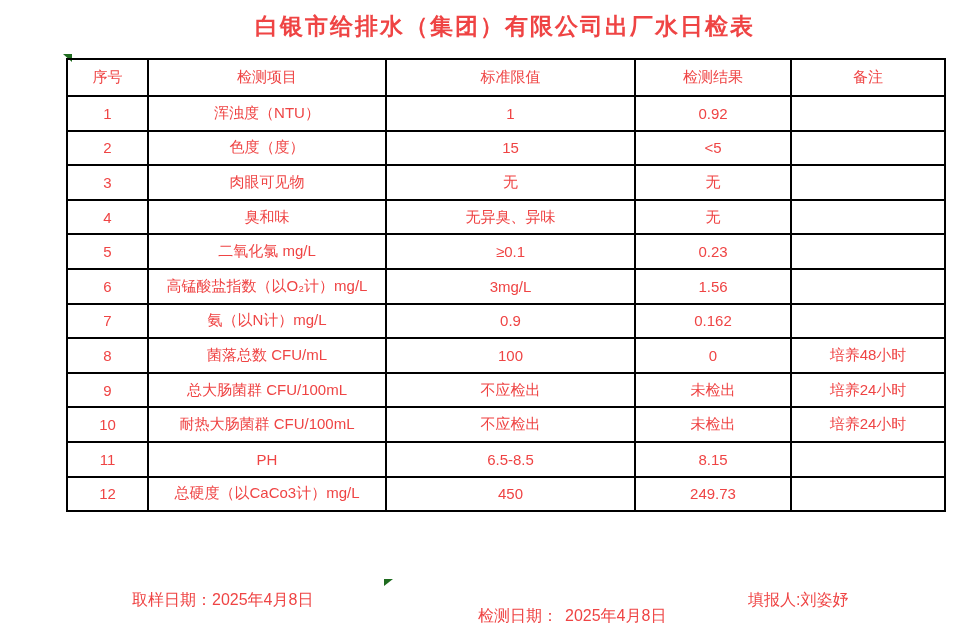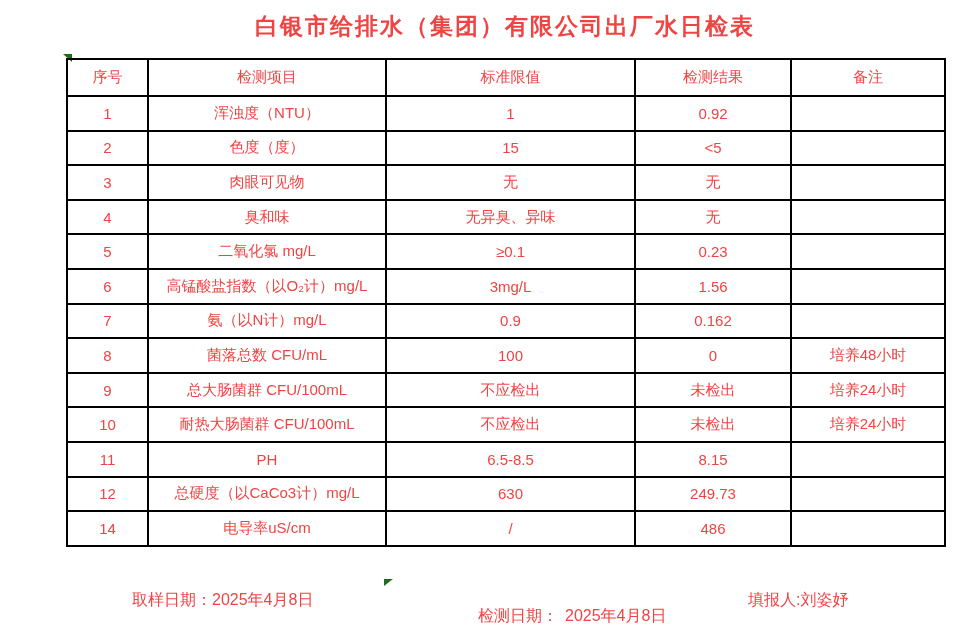--- a/index.html
+++ b/index.html
@@ -166,29 +166,22 @@
         <tr>
           <td>11</td>
           <td>PH</td>
           <td>6.5-8.5</td>
           <td>8.15</td>
           <td></td>
         </tr>
         <tr>
           <td>12</td>
           <td>总硬度（以CaCo3计）mg/L</td>
-          <td>630</td>
+          <td>450</td>
           <td>249.73</td>
-          <td></td>
-        </tr>
-        <tr>
-          <td>14</td>
-          <td>电导率uS/cm</td>
-          <td>/</td>
-          <td>486</td>
           <td></td>
         </tr>
       </tbody>
   </table>
 
   <span class="bottom-marker"></span>
 
   <div class="footer">
     <span class="f-item f-sampling"><span class="f-label">取样日期：</span><span class="f-value">2025年4月8日</span></span>
     <span class="f-item f-testing"><span class="f-label">检测日期：</span><span class="f-value">2025年4月8日</span></span>

